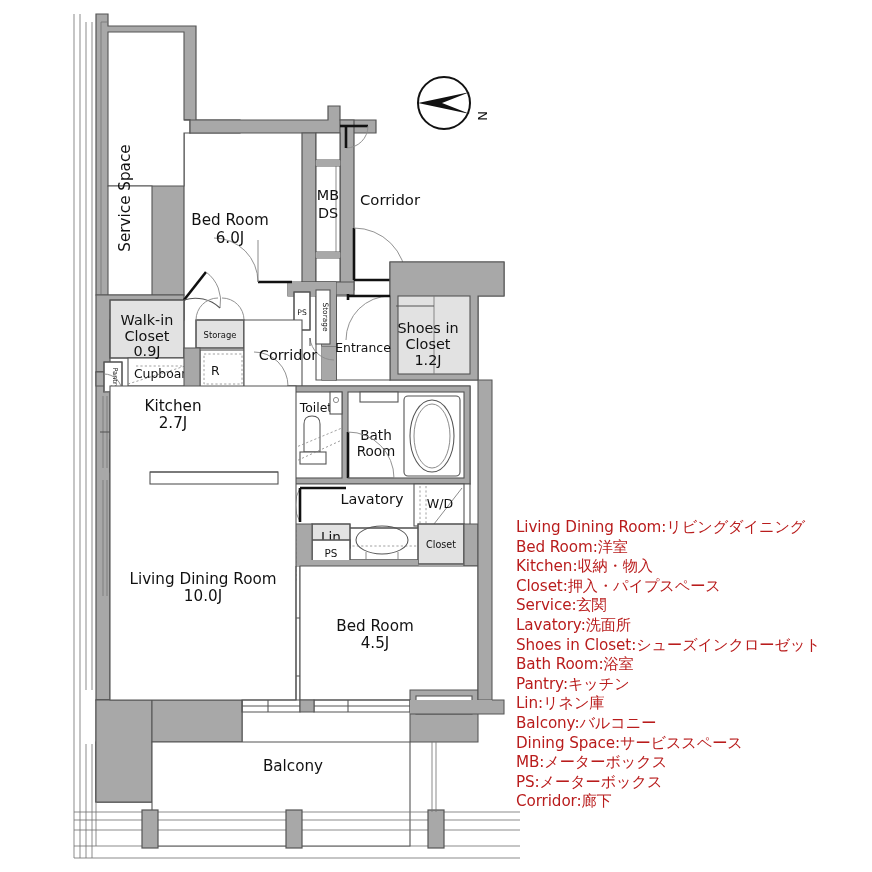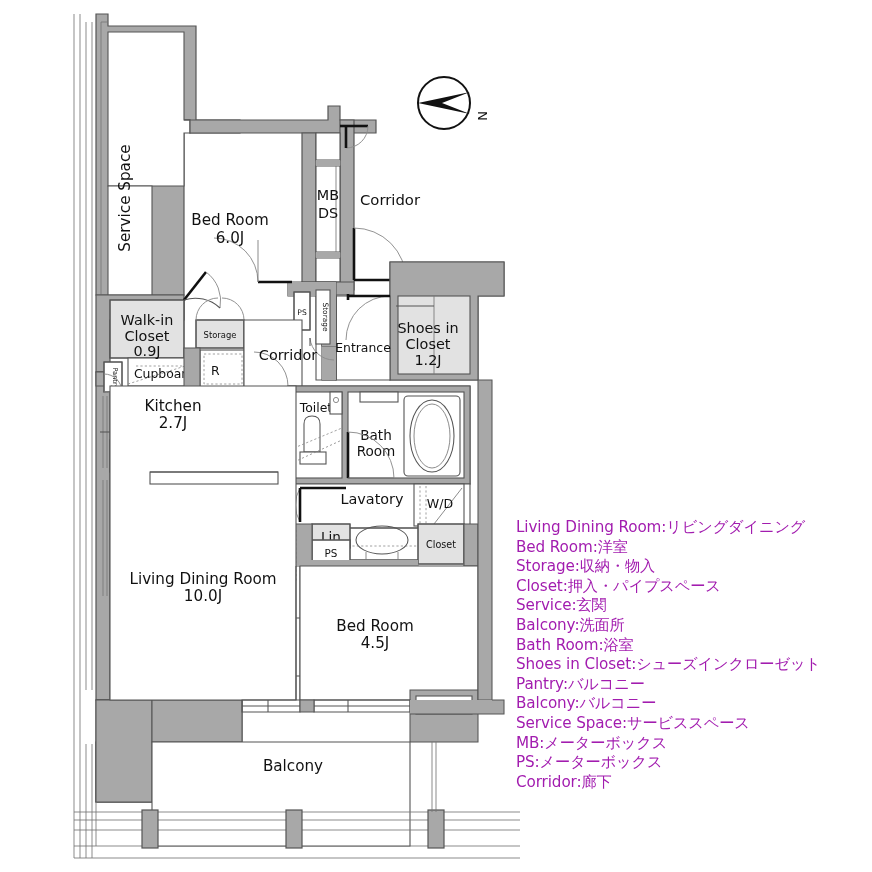--- a/index.html
+++ b/index.html
@@ -7,21 +7,21 @@
        font-family:"DejaVu Sans","Liberation Sans",sans-serif;color:#1a1a1a;}
   #root{position:relative;width:872px;height:872px;}
 
   
   #plan{position:absolute;left:0;top:0;width:520px;height:872px;}
   #plan svg{display:block;}
 
   
   #legend{position:absolute;left:516px;top:518px;width:356px;}
   #legend .row{font-size:15.2px;line-height:19.6px;white-space:nowrap;
-               letter-spacing:-0.1px;color:#a21caf;}
+               letter-spacing:-0.1px;color:#b91c1c;}
 
   
   .compass-n{font-size:13px;}
 </style>
 </head>
 <body>
 
 <div id="root">
 
   <div id="plan">
@@ -387,28 +387,29 @@
       <circle cx="444" cy="103" r="26" fill="#ffffff" stroke="#111" stroke-width="2"></circle>
       <path d="M418 103 L470 92 L442 103 L470 114 Z" fill="#111"></path>
       <text class="t compass-n" x="478" y="111" font-size="13" transform="rotate(90 478 111)">N</text>
     </g>
   </svg>
   </div>
 
   <div id="legend">
     <div class="row">Living Dining Room:リビングダイニング</div>
     <div class="row">Bed Room:洋室</div>
-    <div class="row">Storage:収納・物入</div>
+    <div class="row">Kitchen:収納・物入</div>
     <div class="row">Closet:押入・パイプスペース</div>
     <div class="row">Service:玄関</div>
-    <div class="row">Balcony:洗面所</div>
+    <div class="row">Lavatory:洗面所</div>
+    <div class="row">Shoes in Closet:シューズインクローゼット</div>
     <div class="row">Bath Room:浴室</div>
-    <div class="row">Shoes in Closet:シューズインクローゼット</div>
-    <div class="row">Pantry:バルコニー</div>
+    <div class="row">Pantry:キッチン</div>
+    <div class="row">Lin:リネン庫</div>
     <div class="row">Balcony:バルコニー</div>
-    <div class="row">Service Space:サービススペース</div>
+    <div class="row">Dining Space:サービススペース</div>
     <div class="row">MB:メーターボックス</div>
     <div class="row">PS:メーターボックス</div>
     <div class="row">Corridor:廊下</div>
 
   </div>
 
 </div>
 
 </body></html>

